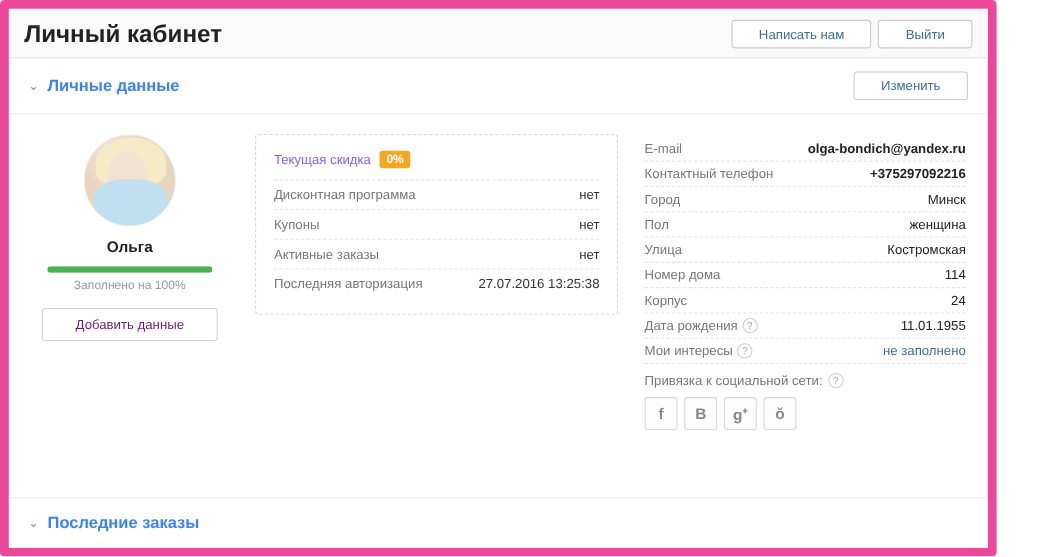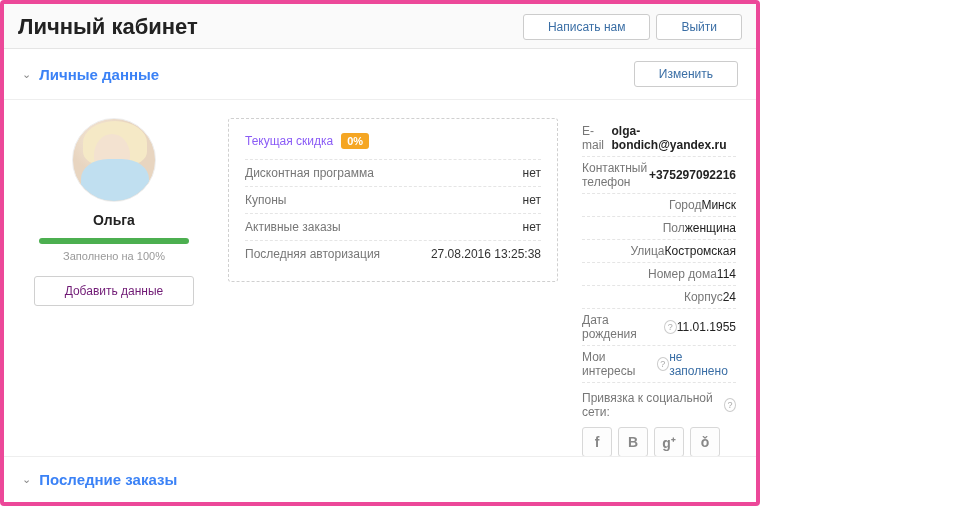--- a/index.html
+++ b/index.html
@@ -3,23 +3,23 @@
 <meta charset="utf-8">
 <style>
   * { box-sizing: border-box; margin: 0; padding: 0; }
   body {
     font-family: Arial, Helvetica, sans-serif;
     background: #fff;
     font-size: 13px;
     color: #333;
   }
   .window {
-    width: 760px;
+    width: 906px;
     height: 506px;
-    border: 4px solid #ec4899;
+    border: 8px solid #ec4899;
     border-radius: 4px;
     background: #fff;
     overflow: hidden;
     position: relative;
   }
   .header {
     display: flex;
     justify-content: space-between;
     align-items: center;
     padding: 10px 14px 8px 14px;
@@ -188,21 +188,21 @@
   .mid-row-label { color: #777; }
   .mid-row-value { color: #333; }
 
   
   .right-col {
     flex: 1;
     padding-top: 2px;
   }
   .field-row {
     display: flex;
-    justify-content: flex-end;
+    justify-content: space-between;
     align-items: center;
     padding: 4px 0;
     border-bottom: 1px dashed #e5e5e5;
     font-size: 12px;
     min-height: 22px;
   }
   .field-label { color: #777; display: flex; align-items: center; gap: 4px; }
   .field-value { color: #222; }
   .field-value.bold { font-weight: bold; }
   .field-value.link { color: #3a6ea5; }
@@ -310,21 +310,21 @@
       <div class="mid-row">
         <span class="mid-row-label">Купоны</span>
         <span class="mid-row-value">нет</span>
       </div>
       <div class="mid-row">
         <span class="mid-row-label">Активные заказы</span>
         <span class="mid-row-value">нет</span>
       </div>
       <div class="mid-row">
         <span class="mid-row-label">Последняя авторизация</span>
-        <span class="mid-row-value">27.08.2016 13:25:38</span>
+        <span class="mid-row-value">27.07.2016 13:25:38</span>
       </div>
     </div>
 
     <div class="right-col">
       <div class="field-row">
         <span class="field-label">E-mail</span>
         <span class="field-value bold">olga-bondich@yandex.ru</span>
       </div>
       <div class="field-row">
         <span class="field-label">Контактный телефон</span>

